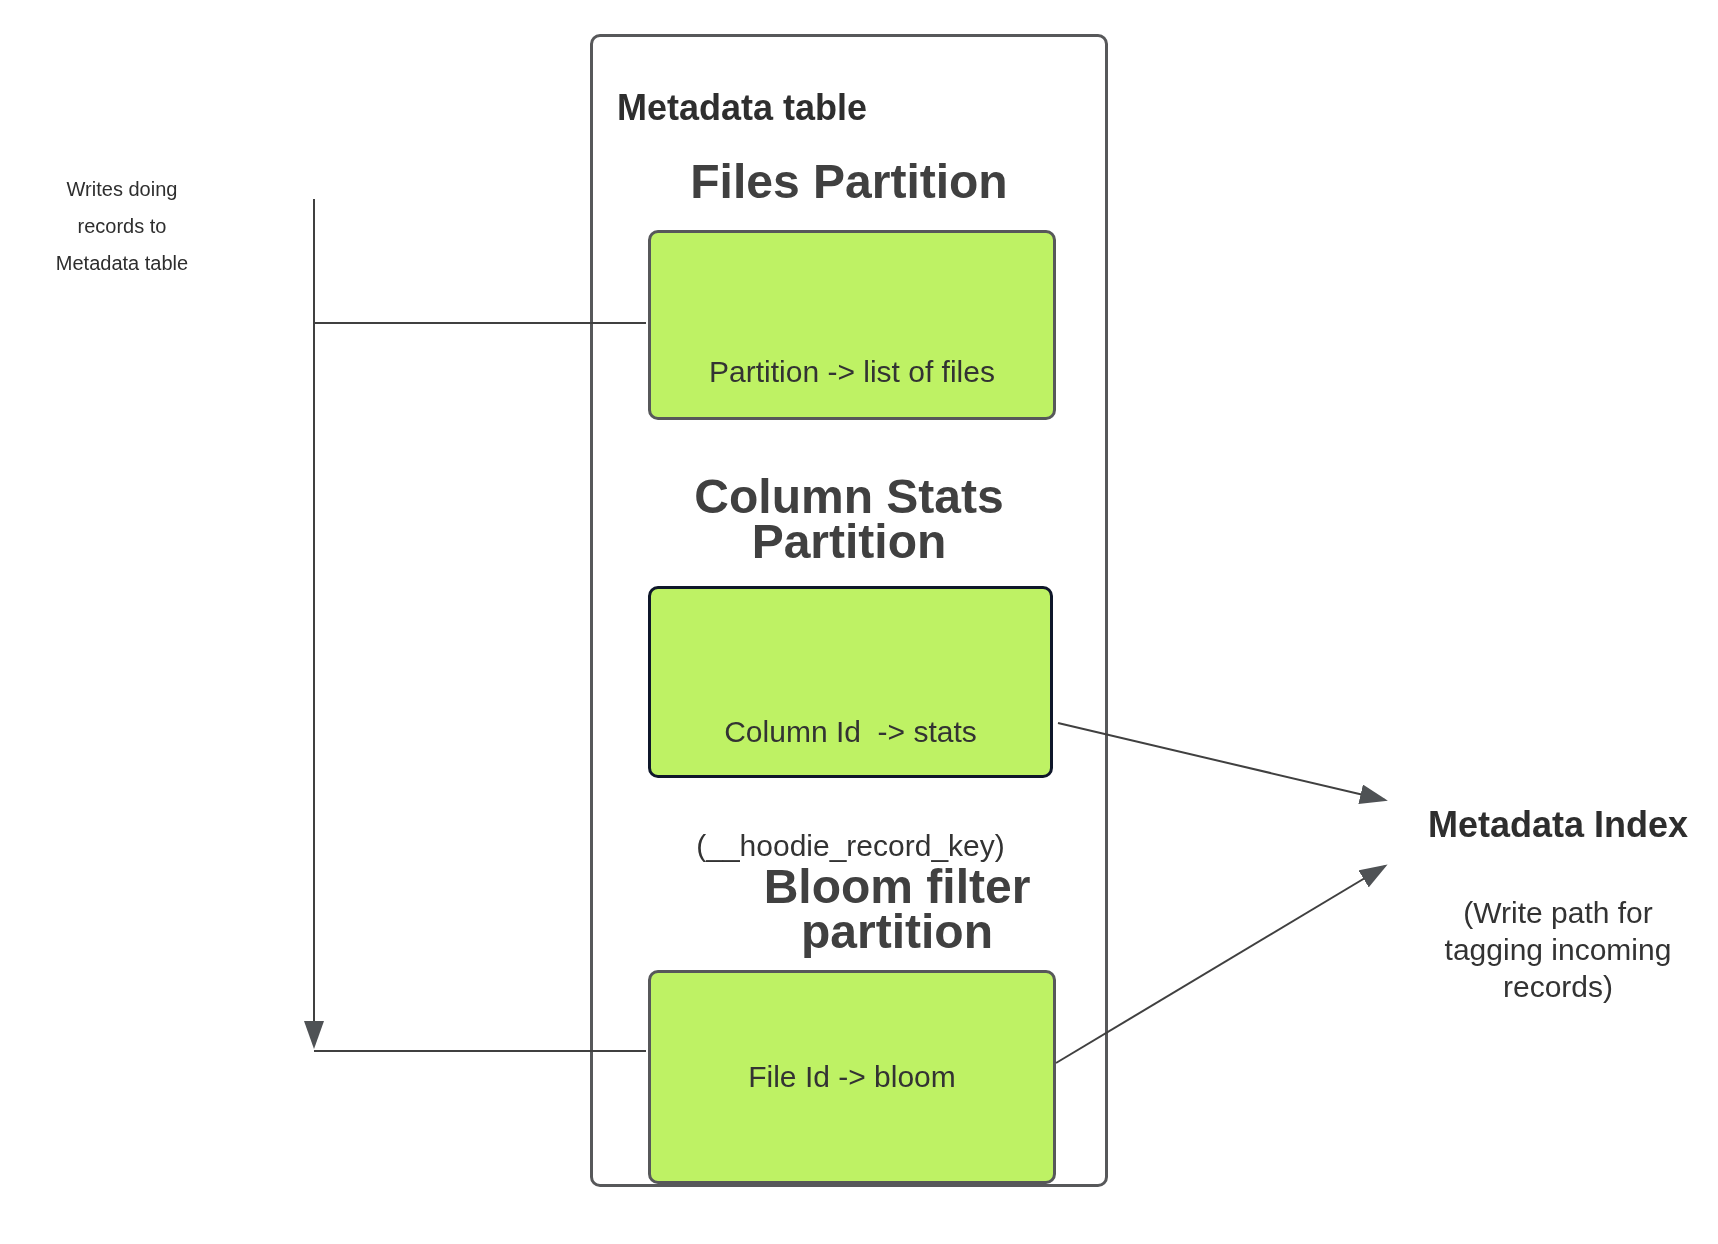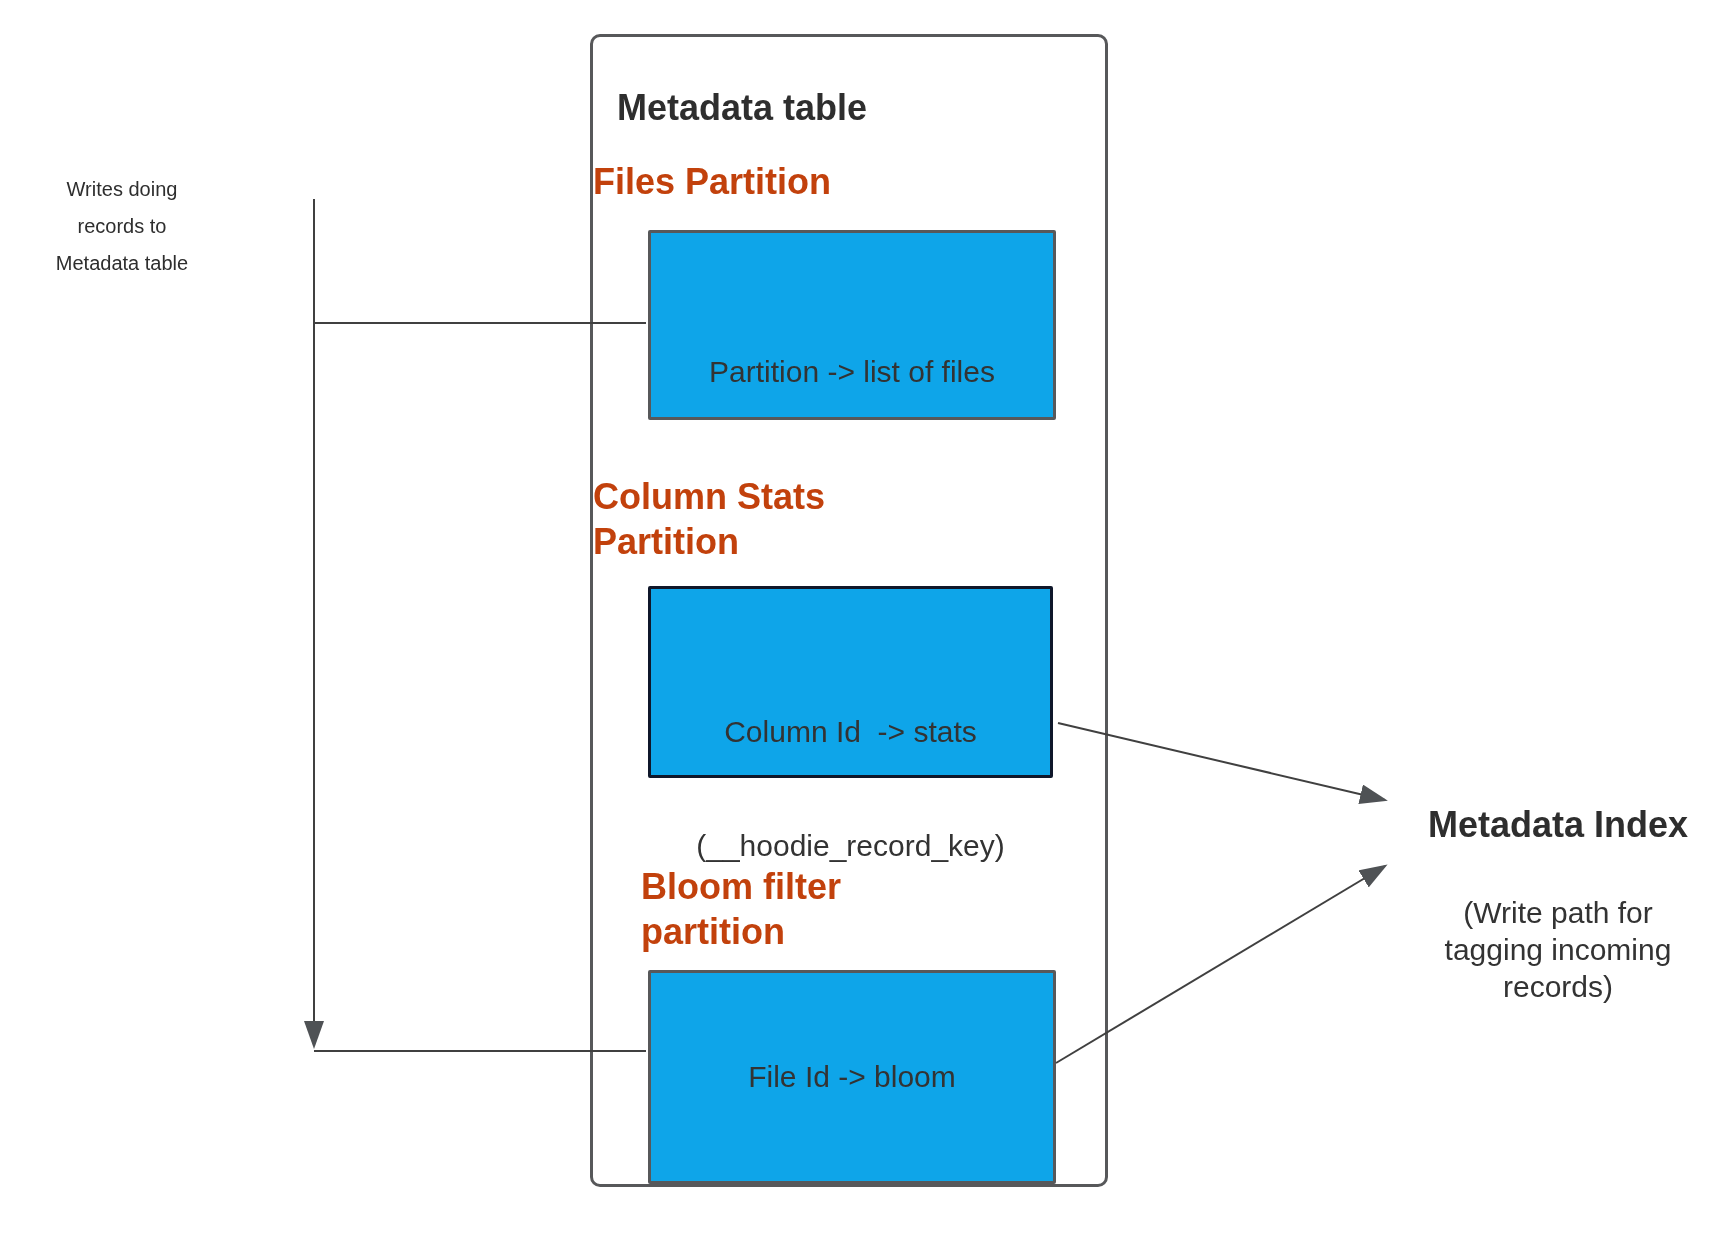--- a/index.html
+++ b/index.html
@@ -55,35 +55,36 @@
     left: 24px;
     top: 50px;
     font-size: 36px;
     font-weight: bold;
     color: #2e2e2e;
     white-space: nowrap;
   }
   .heading {
     left: 0;
     width: 100%;
-    font-size: 36px;
+    text-align: center;
+    font-size: 48px;
     font-weight: bold;
     line-height: 45px;
-    color: #c2410c;
+    color: #404040;
   }
   .heading span { display: block; }
   .h-files  { top: 122px; }
   .h-column { top: 437px; }
   .h-bloom  { top: 827px; padding-left: 48px; }
 
   .inner-box {
     box-sizing: border-box;
     border: 3px solid #57585a;
-    border-radius: 2px;
-    background: #0ea5e9;
+    border-radius: 10px;
+    background: #bef264;
   }
   .box-files {
     left: 55px; top: 193px;
     width: 408px; height: 190px;
   }
   .box-column {
     left: 55px; top: 549px;
     width: 405px; height: 192px;
     border: 3px solid #0f172a;
   }

